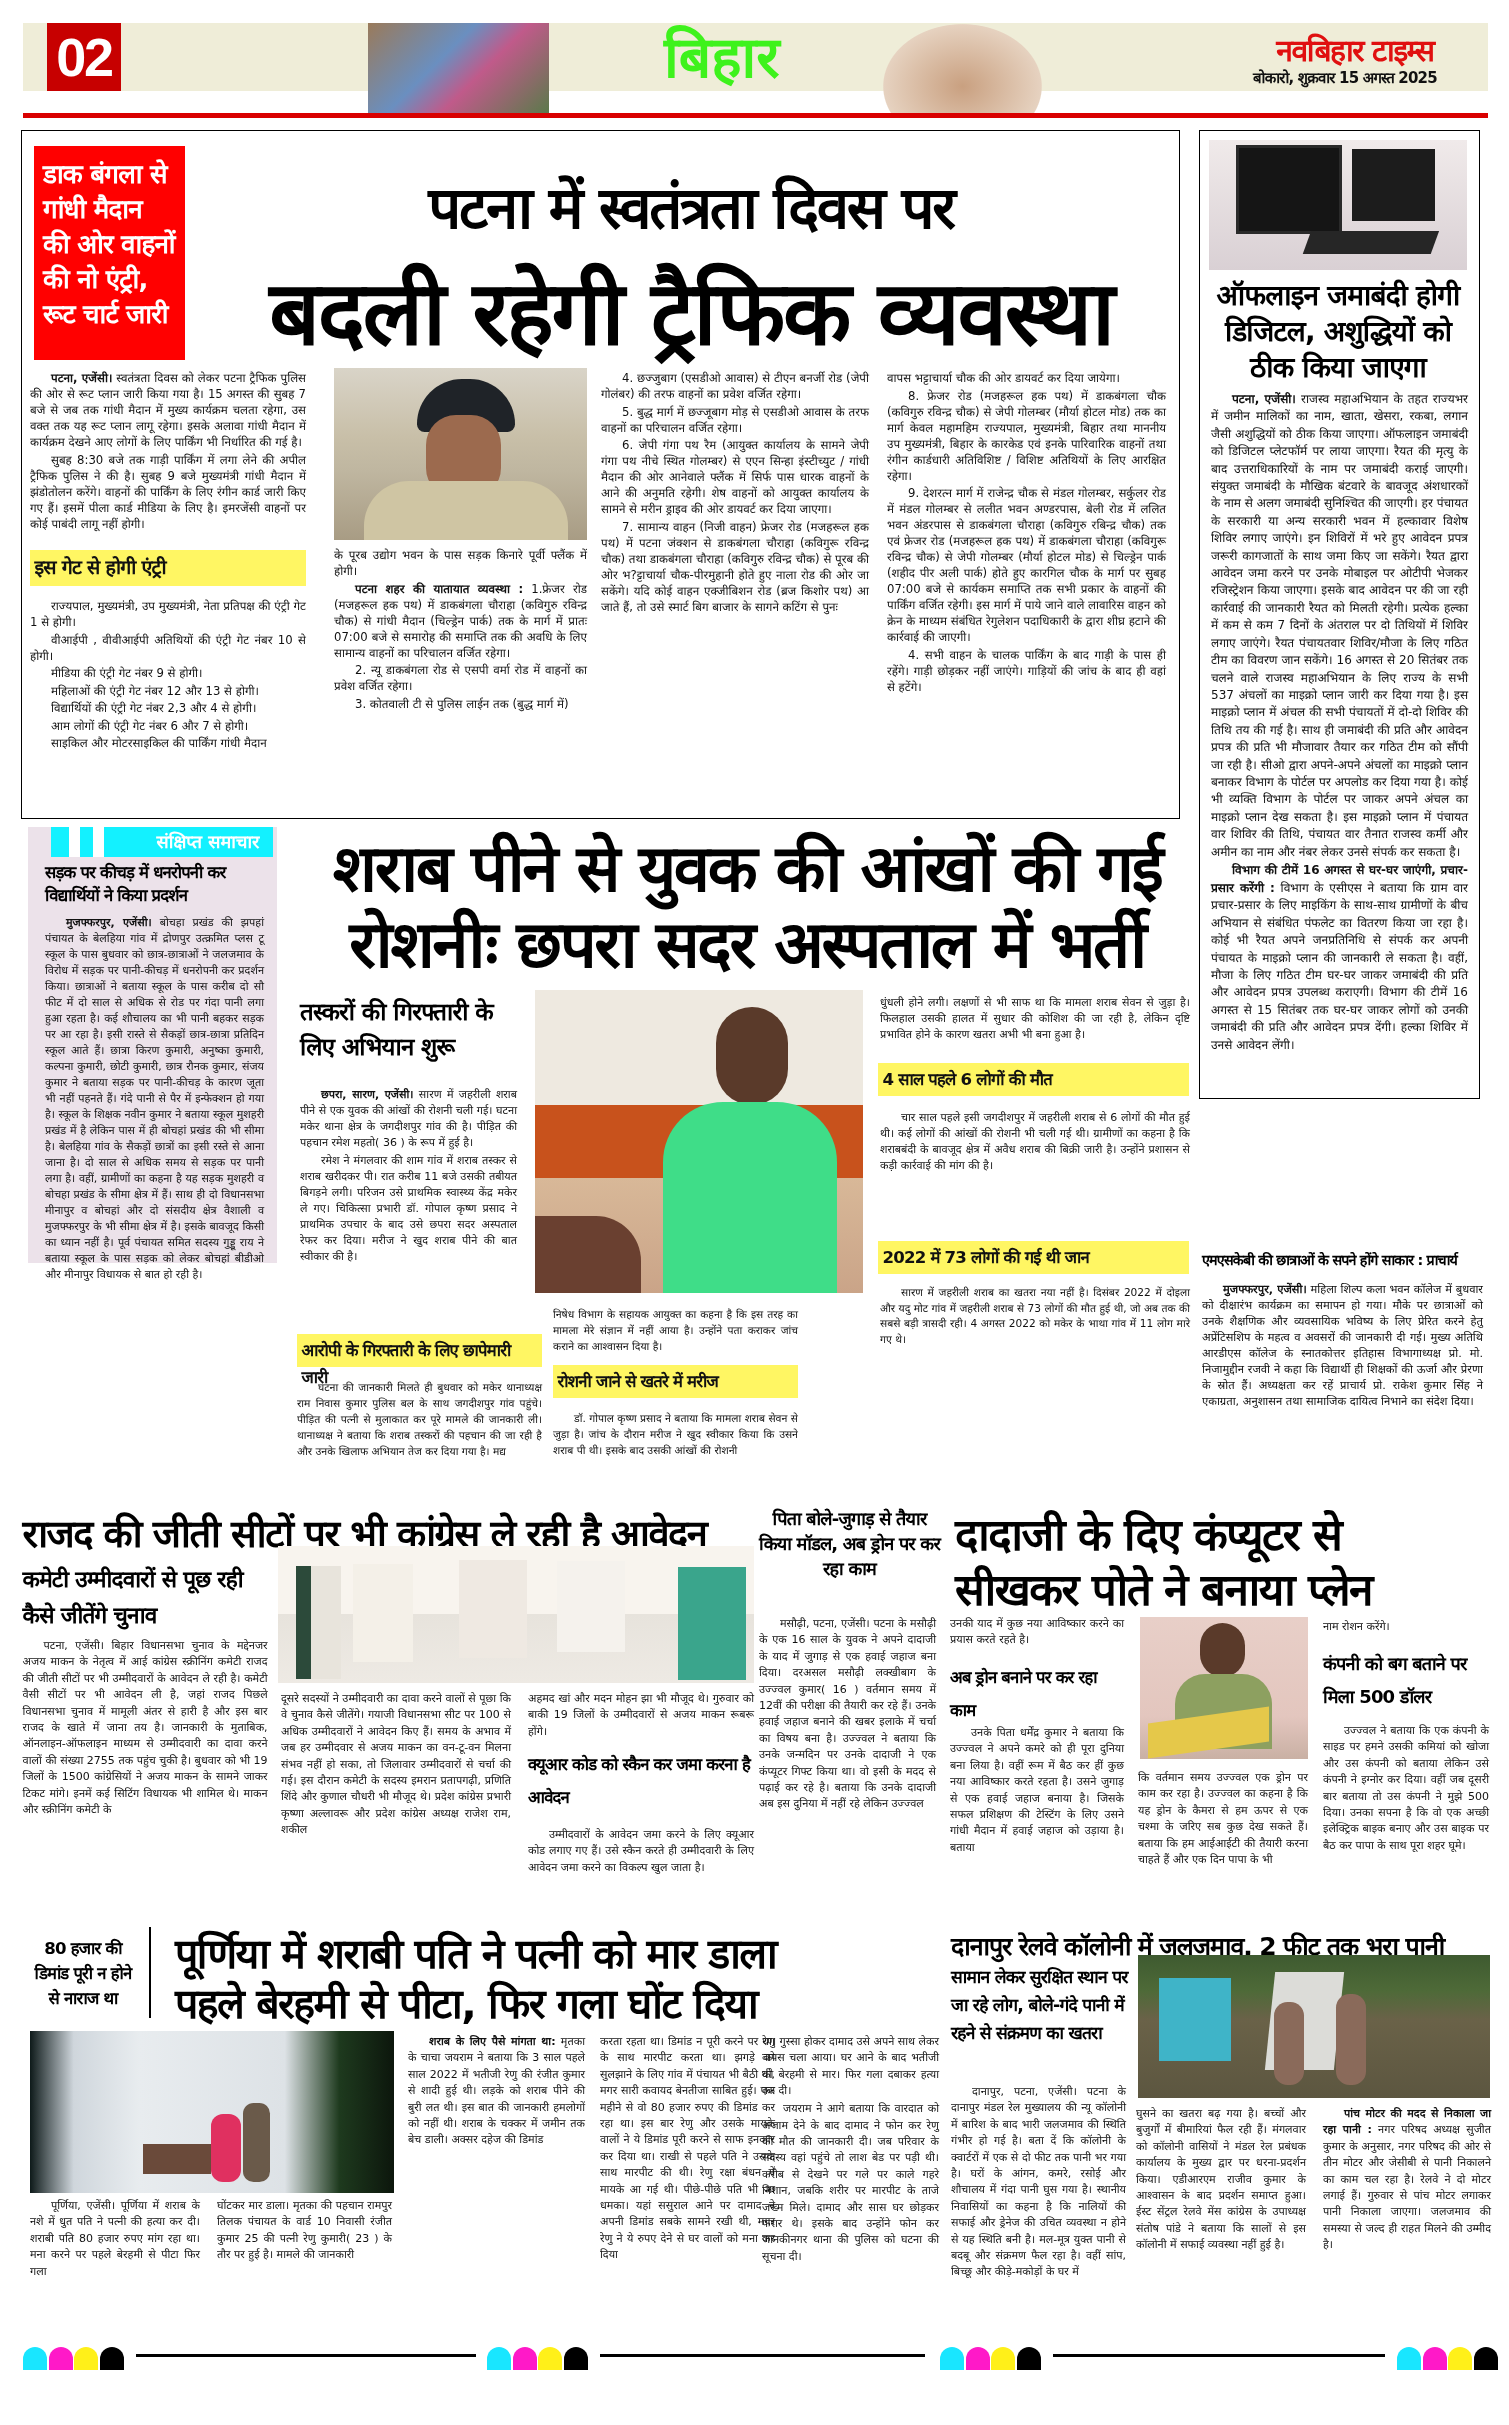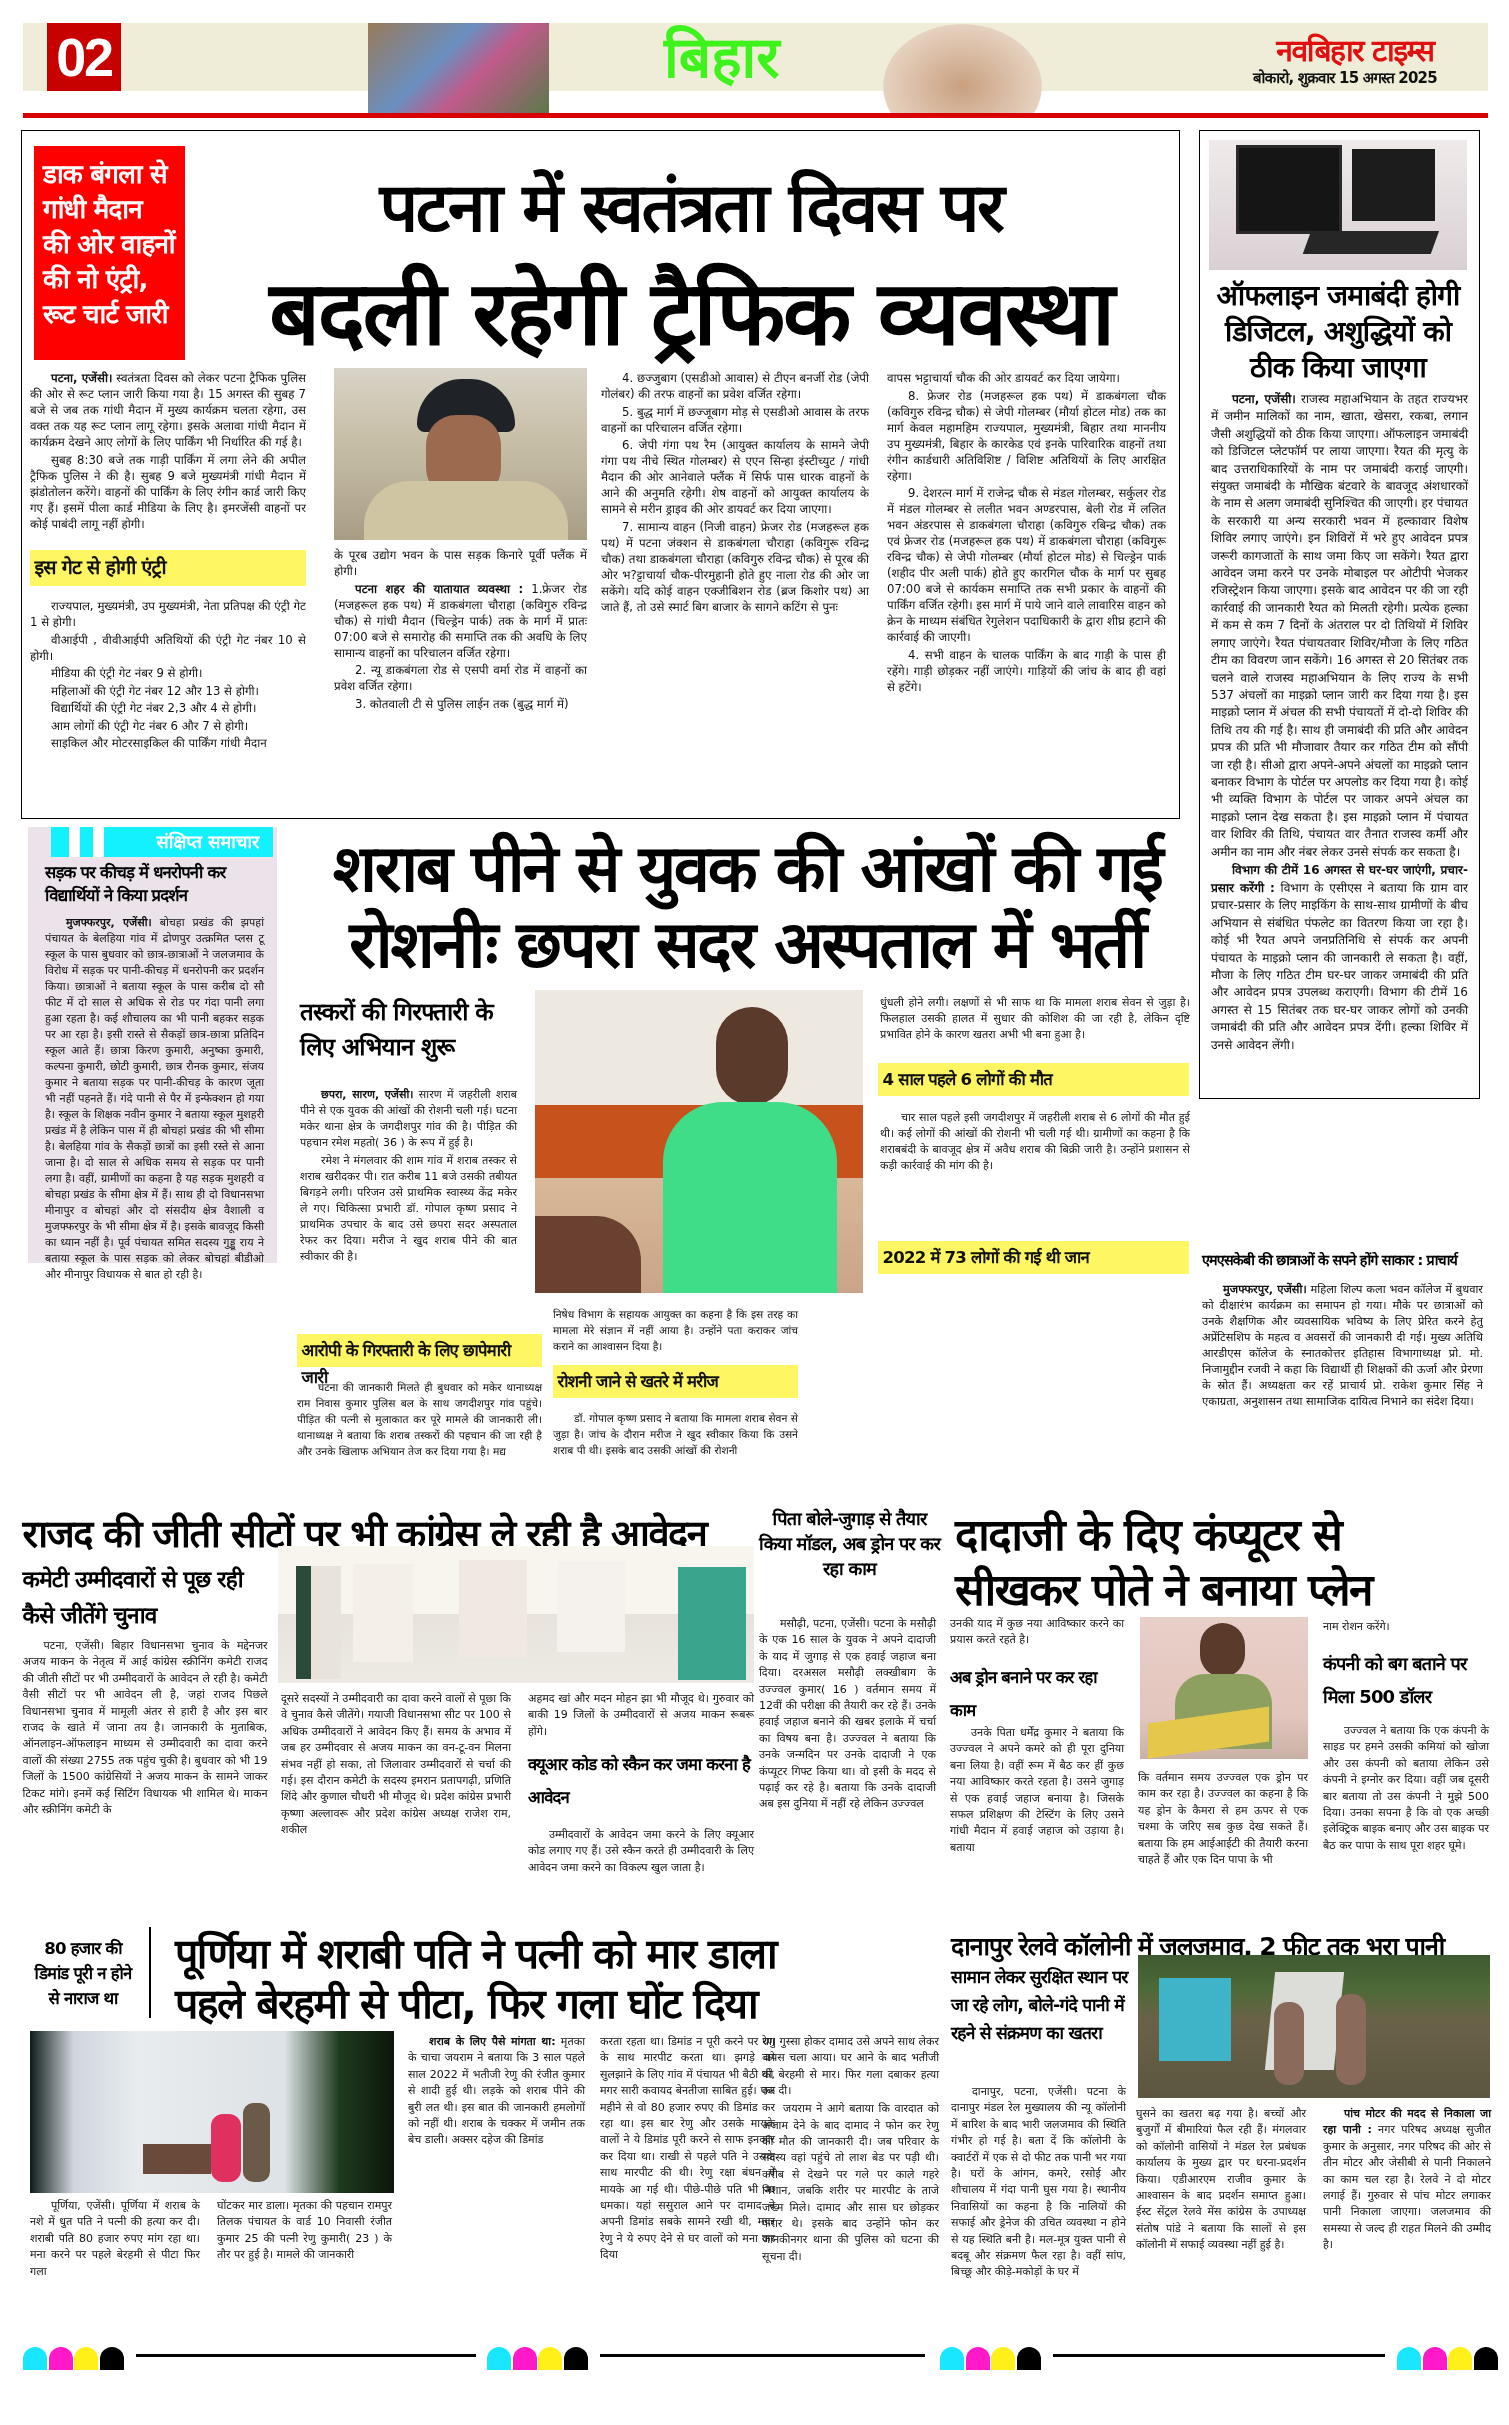--- a/index.html
+++ b/index.html
@@ -37,21 +37,21 @@
 <div class="pageno">02</div>
 <div class="mapart"></div>
 <div class="section">बिहार</div>
 <div class="statue"></div>
 <div class="brand">नवबिहार टाइम्स</div>
 <div class="dateline">बोकारो, शुक्रवार 15 अगस्त 2025</div>
 <div class="redbar"></div>
 
 <div class="box" style="left:21px;top:130px;width:1159px;height:689px"></div>
 <div class="redbox" style="left:34px;top:146px;width:151px;height:214px">डाक बंगला से गांधी मैदान की ओर वाहनों की नो एंट्री, रूट चार्ट जारी</div>
-<div class="hl" style="left:204px;top:155px;width:974px;text-align:center;font-size:68px;line-height:106px">पटना में स्वतंत्रता दिवस पर</div>
+<div class="hl" style="left:204px;top:155px;width:974px;text-align:center;font-size:58px;line-height:106px">पटना में स्वतंत्रता दिवस पर</div>
 <div class="hl" style="left:204px;top:260px;width:974px;text-align:center;font-size:89px;line-height:106px">बदली रहेगी ट्रैफिक व्यवस्था</div>
 
 <div class="txt" style="left:30px;top:370px;width:276px">
   <p><b>पटना, एजेंसी।</b> <span>स्वतंत्रता दिवस को लेकर पटना ट्रैफिक पुलिस की ओर से रूट प्लान जारी किया गया है। 15 अगस्त की सुबह 7 बजे से जब तक गांधी मैदान में मुख्य कार्यक्रम चलता रहेगा, उस वक्त तक यह रूट प्लान लागू रहेगा। इसके अलावा गांधी मैदान में कार्यक्रम देखने आए लोगों के लिए पार्किंग भी निर्धारित की गई है।</span></p>
   <p>सुबह 8:30 बजे तक गाड़ी पार्किंग में लगा लेने की अपील ट्रैफिक पुलिस ने की है। सुबह 9 बजे मुख्यमंत्री गांधी मैदान में झंडोतोलन करेंगे। वाहनों की पार्किंग के लिए रंगीन कार्ड जारी किए गए हैं। इसमें पीला कार्ड मीडिया के लिए है। इमरजेंसी वाहनों पर कोई पाबंदी लागू नहीं होगी।</p>
 </div>
 <div class="yband" style="left:30px;top:550px;width:276px;height:36px">इस गेट से होगी एंट्री</div>
 <div class="txt" style="left:30px;top:598px;width:276px">
   <p>राज्यपाल, मुख्यमंत्री, उप मुख्यमंत्री, नेता प्रतिपक्ष की एंट्री गेट 1 से होगी।</p>
   <p>वीआईपी , वीवीआईपी अतिथियों की एंट्री गेट नंबर 10 से होगी।</p>
@@ -136,20 +136,21 @@
 
 <div class="txt" style="left:880px;top:995px;width:310px;font-size:11px;line-height:16px">
   <p style="text-indent:0">धुंधली होने लगी। लक्षणों से भी साफ था कि मामला शराब सेवन से जुड़ा है। फिलहाल उसकी हालत में सुधार की कोशिश की जा रही है, लेकिन दृष्टि प्रभावित होने के कारण खतरा अभी भी बना हुआ है।</p>
 </div>
 <div class="yband" style="left:878px;top:1063px;width:311px;height:33px;font-size:16.6px;line-height:27px">4 साल पहले 6 लोगों की मौत</div>
 <div class="txt" style="left:880px;top:1110px;width:310px;font-size:11px;line-height:16px">
   <p>चार साल पहले इसी जगदीशपुर में जहरीली शराब से 6 लोगों की मौत हुई थी। कई लोगों की आंखों की रोशनी भी चली गई थी। ग्रामीणों का कहना है कि शराबबंदी के बावजूद क्षेत्र में अवैध शराब की बिक्री जारी है। उन्होंने प्रशासन से कड़ी कार्रवाई की मांग की है।</p>
 </div>
 <div class="yband" style="left:878px;top:1241px;width:311px;height:33px;font-size:16.6px;line-height:27px">2022 में 73 लोगों की गई थी जान</div>
 <div class="txt" style="left:880px;top:1285px;width:310px;font-size:10.6px;line-height:15.6px">
+  <p>सारण में जहरीली शराब का खतरा नया नहीं है। दिसंबर 2022 में दोइला और यदु मोट गांव में जहरीली शराब से 73 लोगों की मौत हुई थी, जो अब तक की सबसे बड़ी त्रासदी रही। 4 अगस्त 2022 को मकेर के भाथा गांव में 11 लोग मारे गए थे।</p>
 </div>
 
 <div class="subhl" style="left:1202px;top:1249px;width:287px;font-size:14.3px;line-height:22.6px">एमएसकेबी की छात्राओं के सपने होंगे साकार : प्राचार्य</div>
 <div class="txt" style="left:1202px;top:1282px;width:281px;font-size:11.3px;line-height:16px">
   <p><b>मुजफ्फरपुर, एजेंसी।</b> <span>महिला शिल्प कला भवन कॉलेज में बुधवार को दीक्षारंभ कार्यक्रम का समापन हो गया। मौके पर छात्राओं को उनके शैक्षणिक और व्यवसायिक भविष्य के लिए प्रेरित करने हेतु अप्रेंटिसशिप के महत्व व अवसरों की जानकारी दी गई। मुख्य अतिथि आरडीएस कॉलेज के स्नातकोत्तर इतिहास विभागाध्यक्ष प्रो. मो. निजामुद्दीन रजवी ने कहा कि विद्यार्थी ही शिक्षकों की ऊर्जा और प्रेरणा के स्रोत हैं। अध्यक्षता कर रहें प्राचार्य प्रो. राकेश कुमार सिंह ने एकाग्रता, अनुशासन तथा सामाजिक दायित्व निभाने का संदेश दिया।</span></p>
 </div>
 
 <div class="hl" style="left:22.6px;top:1510px;width:732px;font-size:38px;line-height:48px;letter-spacing:-1.5px">राजद की जीती सीटों पर भी कांग्रेस ले रही है आवेदन</div>
 <div class="subhl" style="left:22.6px;top:1561px;width:257px;font-size:22.6px;line-height:36px">कमेटी उम्मीदवारों से पूछ रही कैसे जीतेंगे चुनाव</div>
 <div class="photo" style="left:278px;top:1546px;width:476px;height:137px;background:linear-gradient(180deg,#f8f4ee 0%,#f8f4ee 50%,#e7e3dc 50%,#eeeae4 100%)">

